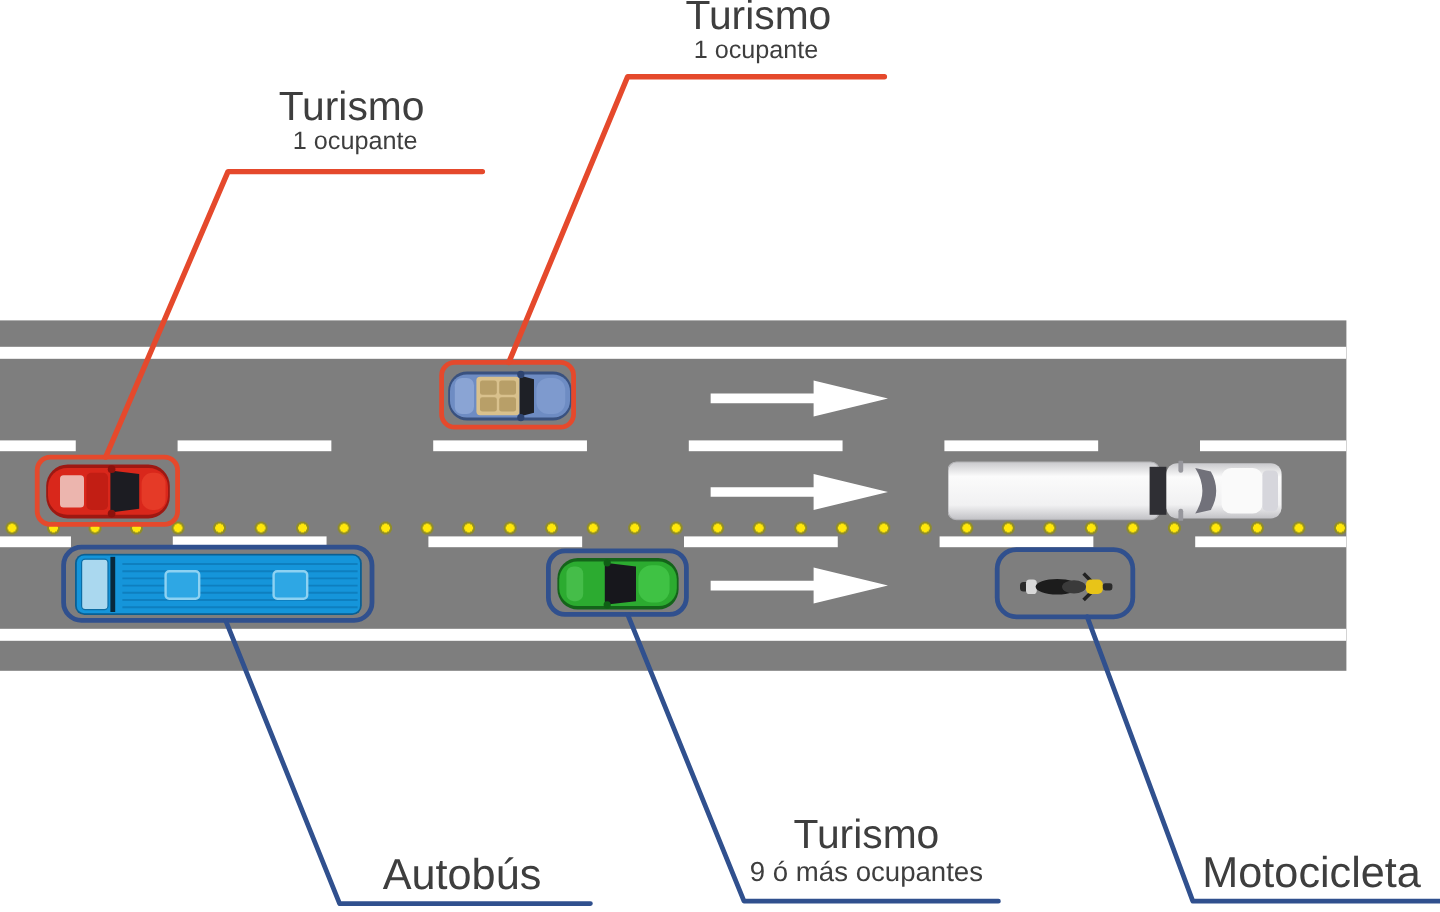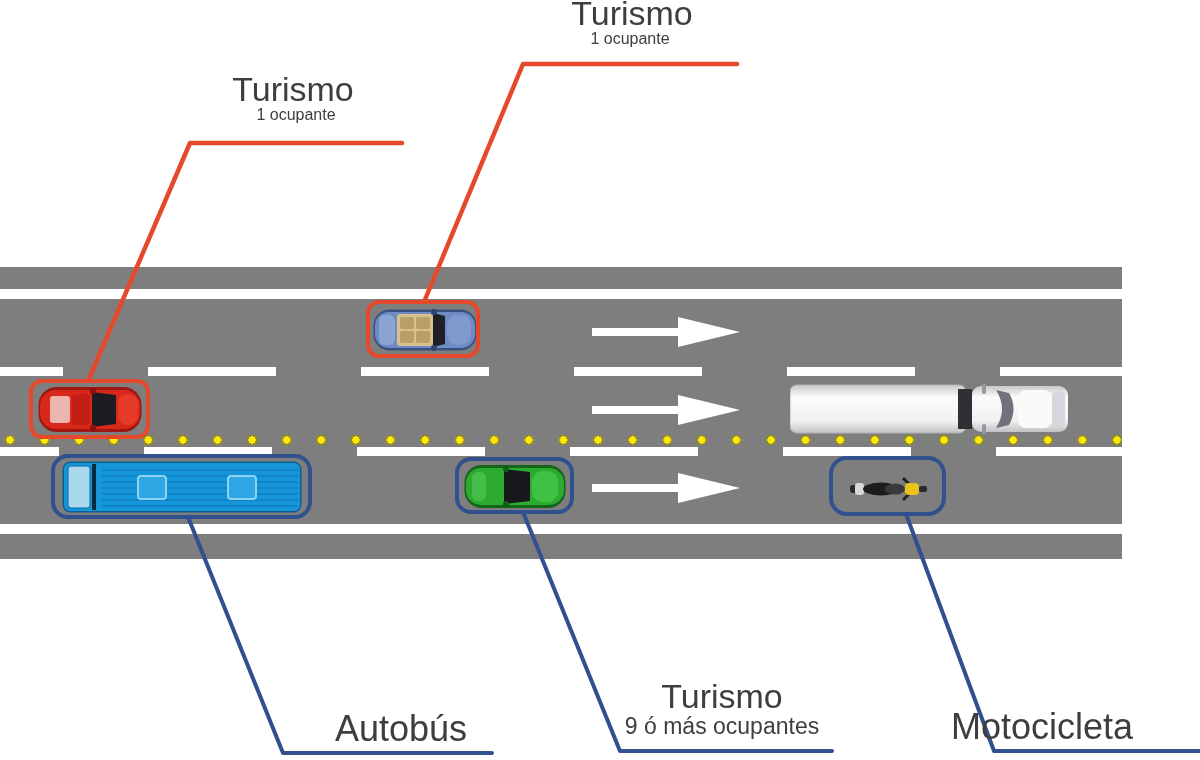--- a/index.html
+++ b/index.html
@@ -40,30 +40,30 @@
   .v-greencar{left:464px;top:464px}
   .v-moto{left:848px;top:476px}
 
   
   .callout-svg{position:absolute;left:0;top:0;width:1200px;height:760px;pointer-events:none}
 
   
   .lbl{position:absolute;transform:translateX(-50%);color:#3e3e3e;white-space:nowrap;text-align:center}
   .lbl-title{font-size:34px}
   .lbl-title-lg{font-size:36px}
-  .lbl-sub{font-size:16px}
+  .lbl-sub{font-size:21px}
   .lbl-sub-lg{font-size:23px}
   .p-l1t{left:293px;top:70px}
   .p-l1s{left:296px;top:106px}
   .p-l2t{left:632px;top:-6px}
   .p-l2s{left:630px;top:30px}
-  .p-l3{left:401px;top:708px}
+  .p-l3{left:385px;top:708px}
   .p-l4t{left:722px;top:677px}
   .p-l4s{left:722px;top:713px}
-  .p-l5{left:1042px;top:706px}
+  .p-l5{left:1093px;top:706px}
 </style>
 </head>
 <body>
 
 <div class="canvas">
 
   <div class="road">
     <div class="edge-line edge-top"></div>
     <div class="dash-line dash-1"></div>
     <div class="hov-dots"></div>

